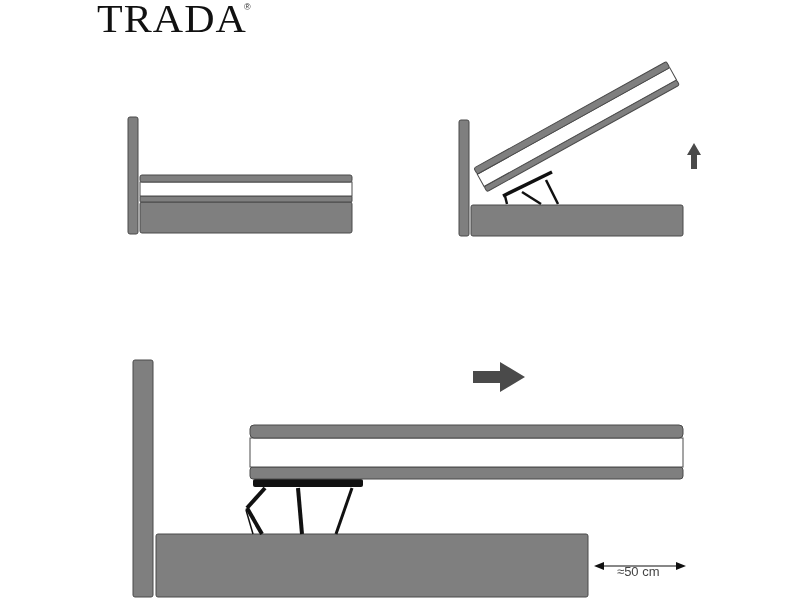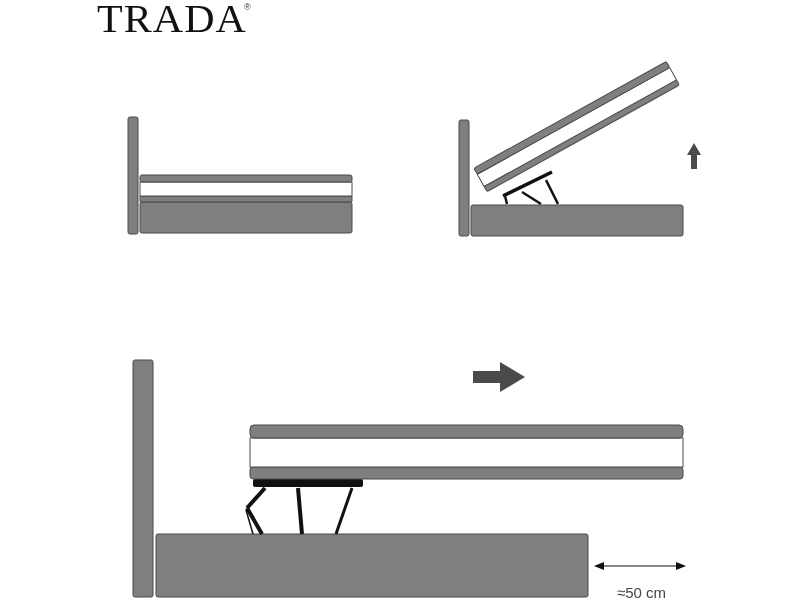--- a/index.html
+++ b/index.html
@@ -1,20 +1,20 @@
 <!DOCTYPE html>
 <html><head>
   <meta charset="utf-8">
   <style>
     html, body { margin:0; padding:0; background:#ffffff; }
     body { width:800px; height:600px; position:relative; overflow:hidden; font-family:"Liberation Sans", sans-serif; }
     .logo { position:absolute; left:97px; top:0px; font-family:"Liberation Serif", serif; font-size:40px; letter-spacing:1px; color:#111; line-height:38px; font-weight:normal; transform:scaleX(1.05); transform-origin:left top; }
     .logo-reg { position:absolute; left:244px; top:2px; font-size:9px; color:#333; font-family:"Liberation Sans", sans-serif; }
     svg.diagram { position:absolute; left:0; top:0; }
-    .dim-label { position:absolute; left:617px; top:584px; font-size:15px; color:#444; }
+    .dim-label { position:absolute; left:617px; top:564px; font-size:13px; color:#444; }
   </style>
 </head>
 <body>
 
 <div class="logo">TRADA</div>
 <div class="logo-reg">®</div>
 
 <svg class="diagram" width="800" height="600" viewBox="0 0 800 600">
 
   <g>

